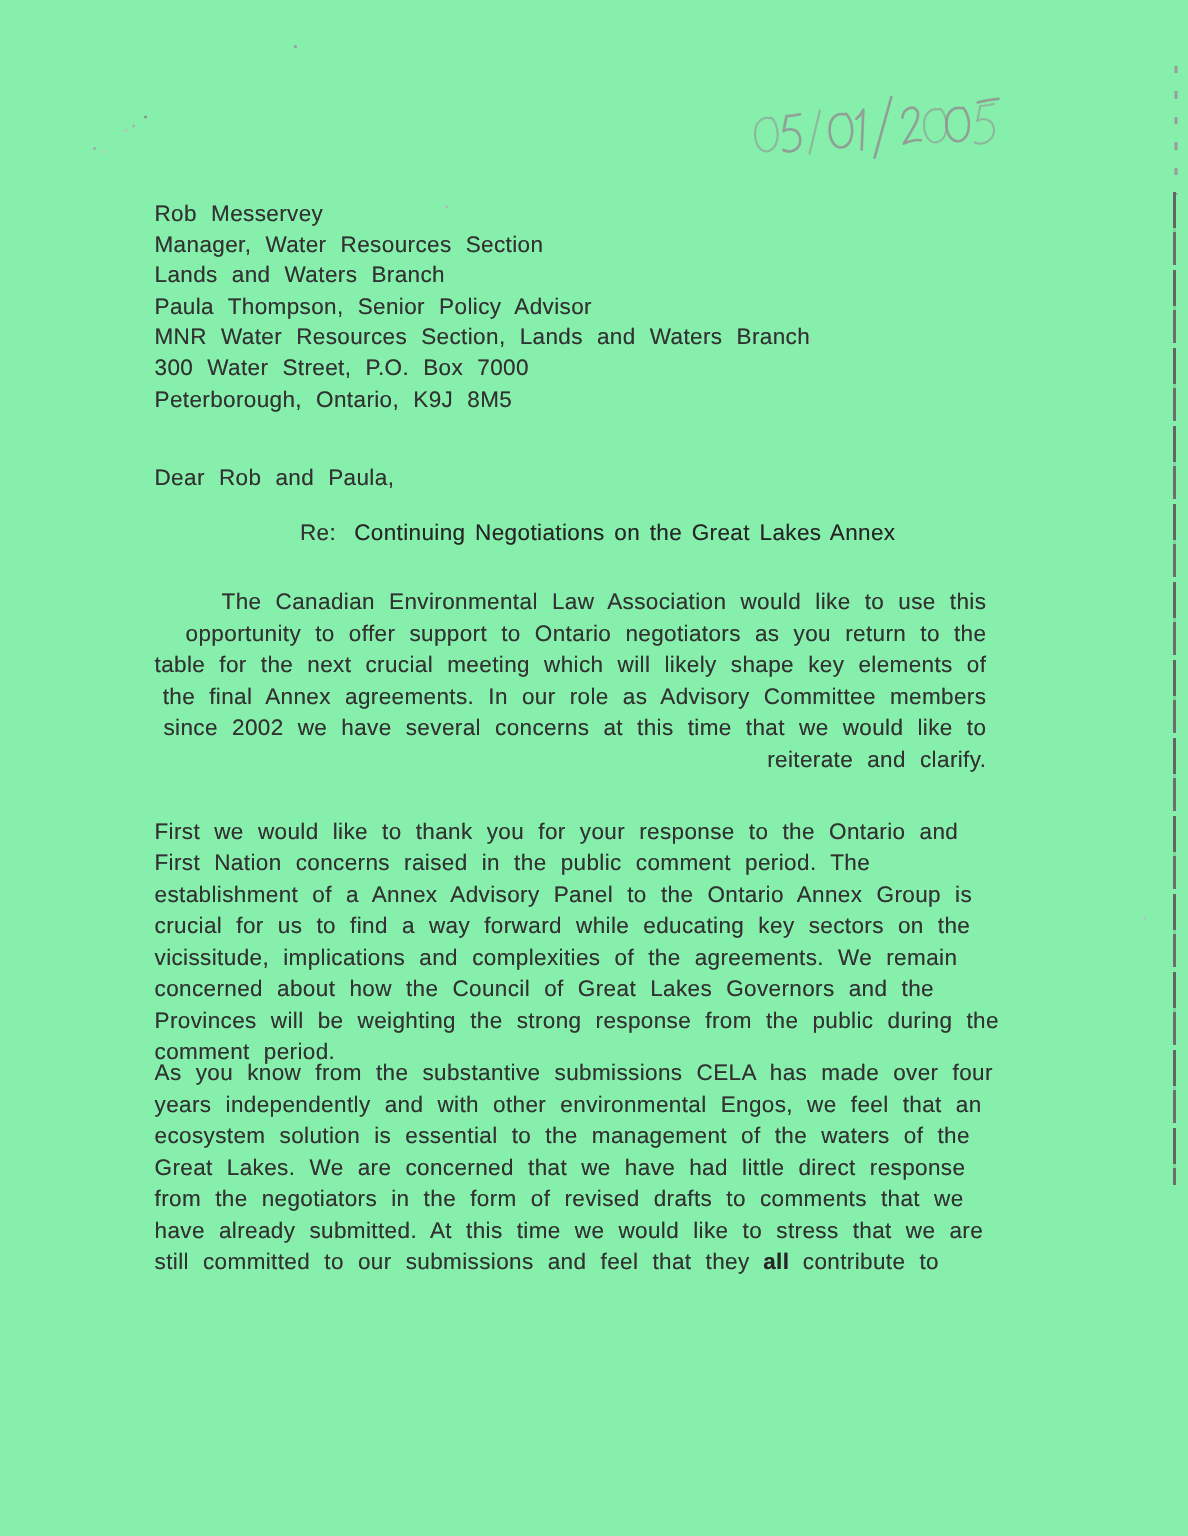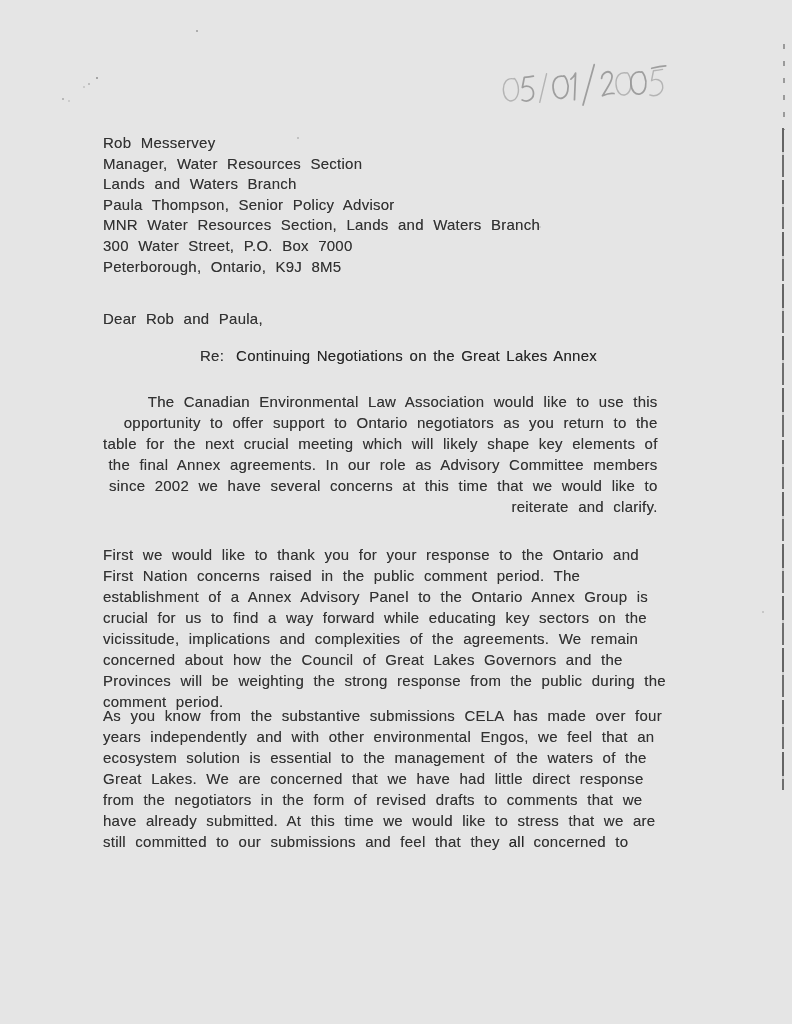--- a/index.html
+++ b/index.html
@@ -5,21 +5,21 @@
   html, body {
     margin: 0;
     padding: 0;
     background: #ffffff;
     font-family: "Liberation Sans", "DejaVu Sans", sans-serif;
   }
   .page {
     position: relative;
     width: 792px;
     height: 1024px;
-    background: #e5e5e5;
+    background: #86efac;
     overflow: hidden;
     color: #323232;
   }
   .block {
     position: absolute;
     left: 103px;
     font-size: 15px;
     line-height: 21px;
     letter-spacing: 0.25px;
     word-spacing: 5px;
@@ -28,21 +28,21 @@
   }
   .lines { white-space: pre-line; }
   .recipient { top: 133px; line-height: 20.6px; }
   .salutation { top: 308px; }
   .subject { top: 345px; left: 200px; }
   .subject .subject-title { font-weight: 400; margin-left: 12px; word-spacing: 2px; color: #262626; }
   .p1 { top: 391px; text-align: right; }
   .p2 { top: 544px; }
   .p3 { top: 705px; }
   .bold-mix span { display: inline; }
-  .bw { font-weight: 400; margin: 0 9px; color: #262626; text-align: center; }
+  .bw { font-weight: 700; margin: 0 9px; color: #262626; text-align: center; }
   
   .date {
     position: absolute;
     left: 500px;
     top: 58px;
     width: 170px;
     height: 56px;
   }
   .date svg { width: 100%; height: 100%; }
   .date path {
@@ -149,21 +149,21 @@
 Provinces will be weighting the strong response from the public during the
 comment period.</div>
 
   <div class="block para p3">
     <div class="lines">As you know from the substantive submissions CELA has made over four
 years independently and with other environmental Engos, we feel that an
 ecosystem solution is essential to the management of the waters of the
 Great Lakes. We are concerned that we have had little direct response
 from the negotiators in the form of revised drafts to comments that we
 have already submitted. At this time we would like to stress that we are</div>
-    <div class="bold-mix"><span>still committed to our submissions and feel that they</span><span class="bw">all</span><span>concerned to</span></div>
+    <div class="bold-mix"><span>still committed to our submissions and feel that they</span><span class="bw">all</span><span>contribute to</span></div>
   </div>
 
   <div class="scan-line-top"></div>
   <div class="scan-line"></div>
 
   <div class="noise">
     <span class="n1"></span>
       <span class="n2"></span>
       <span class="n3"></span>
     <span class="n4"></span>

